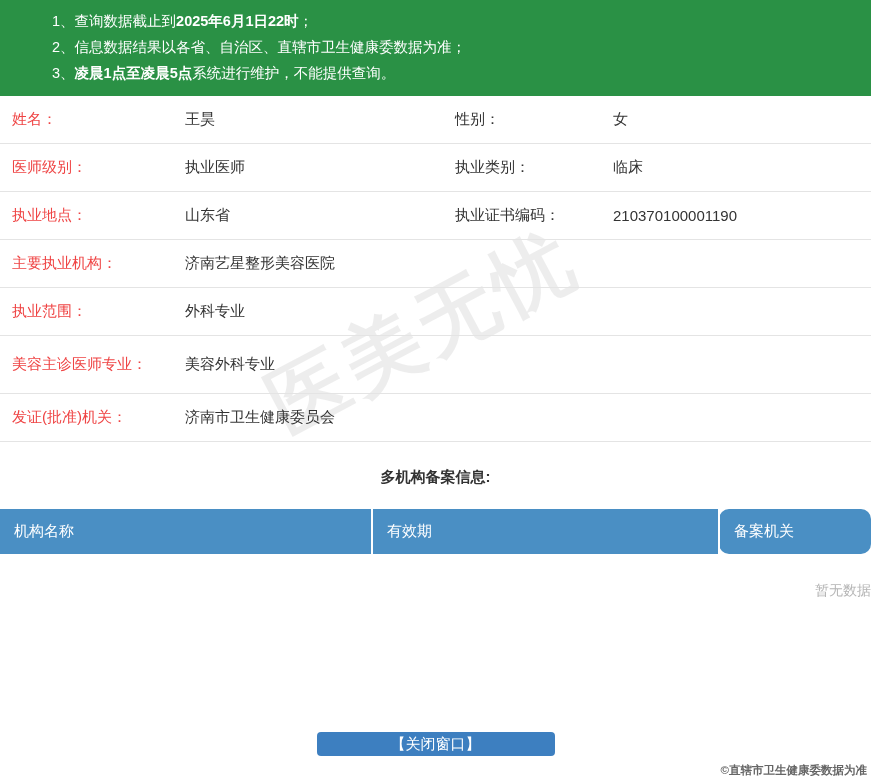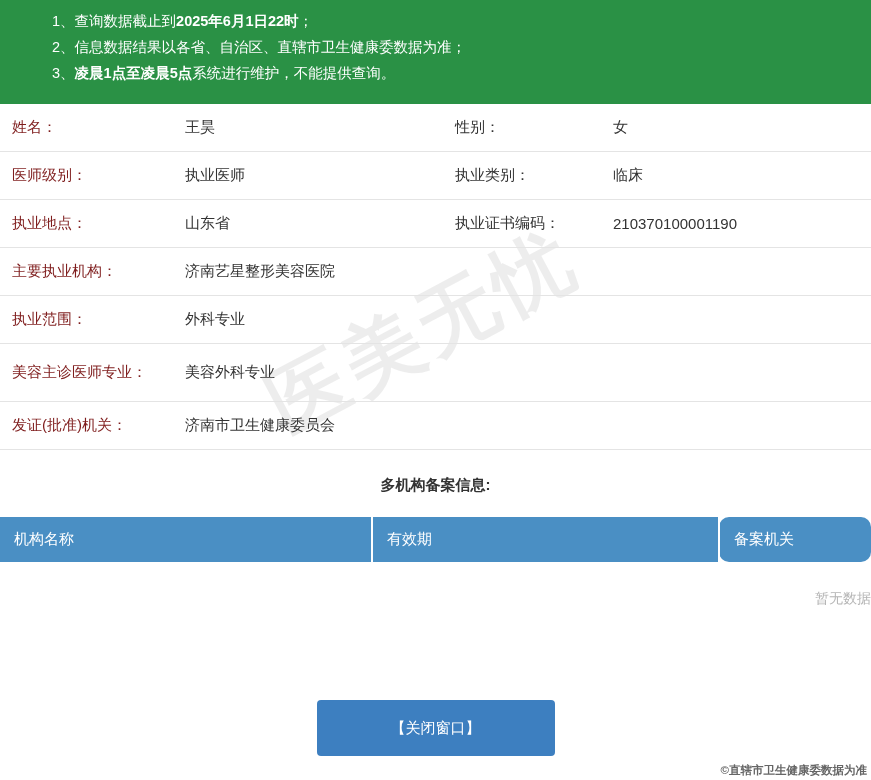--- a/index.html
+++ b/index.html
@@ -15,21 +15,21 @@
     font-size: 15px;
     color: #333333;
     position: relative;
     overflow: hidden;
   }
 
   
   .notice {
     background: #2a9145;
     color: #ffffff;
-    padding: 8px 0 18px 0;
+    padding: 8px 0 10px 0;
     font-size: 14.5px;
     line-height: 26px;
   }
   .notice-item {
     padding-left: 52px;
     white-space: nowrap;
   }
   .notice-item b { font-weight: bold; }
 
   
@@ -42,21 +42,21 @@
   }
   .info-table td {
     border-bottom: 1px solid #e4e4e4;
     padding: 14px 10px 14px 10px;
     font-size: 15px;
     vertical-align: middle;
     background: transparent;
   }
   .lbl {
     background: #f3faf5;
-    color: #7f1d1d;
+    color: #ef4444;
     width: 165px;
     padding-left: 12px !important;
   }
   .lbl-2 {
     background: #f3faf5;
     color: #333;
     width: 150px;
     padding-left: 12px !important;
   }
   .val {
@@ -131,21 +131,21 @@
     bottom: 0;
     width: 100%;
     height: 92px;
   }
   .close-btn {
     position: absolute;
     left: 50%;
     transform: translateX(-50%);
     bottom: 24px;
     width: 238px;
-    height: 56px;
+    height: 24px;
     background: #3d7fc0;
     color: #ffffff;
     border: none;
     border-radius: 4px;
     font-size: 15px;
     font-family: "Liberation Sans", sans-serif;
     cursor: pointer;
   }
   .upload-note {
     position: absolute;

